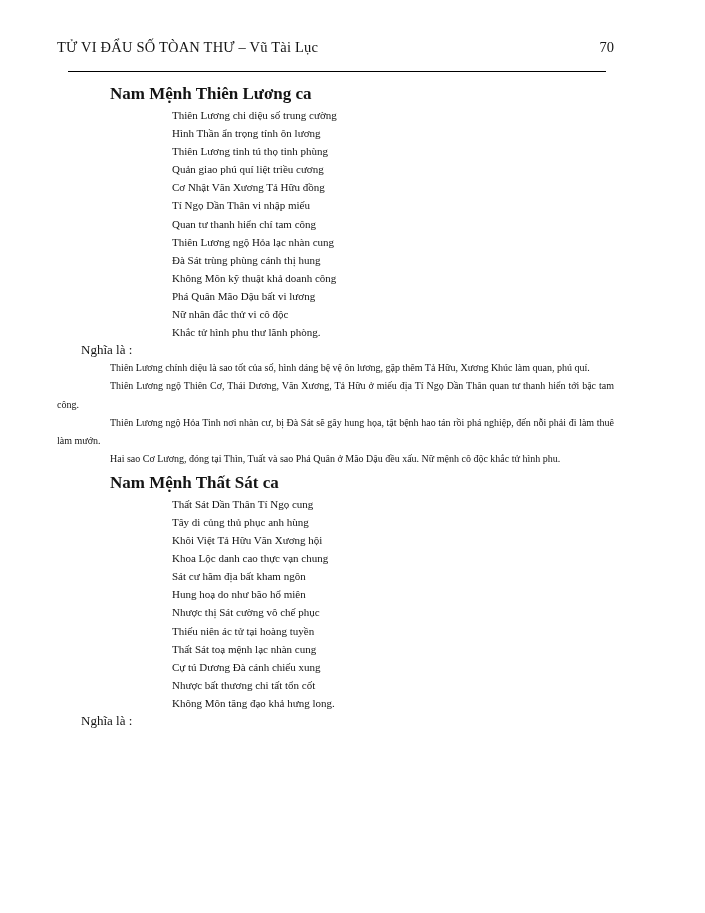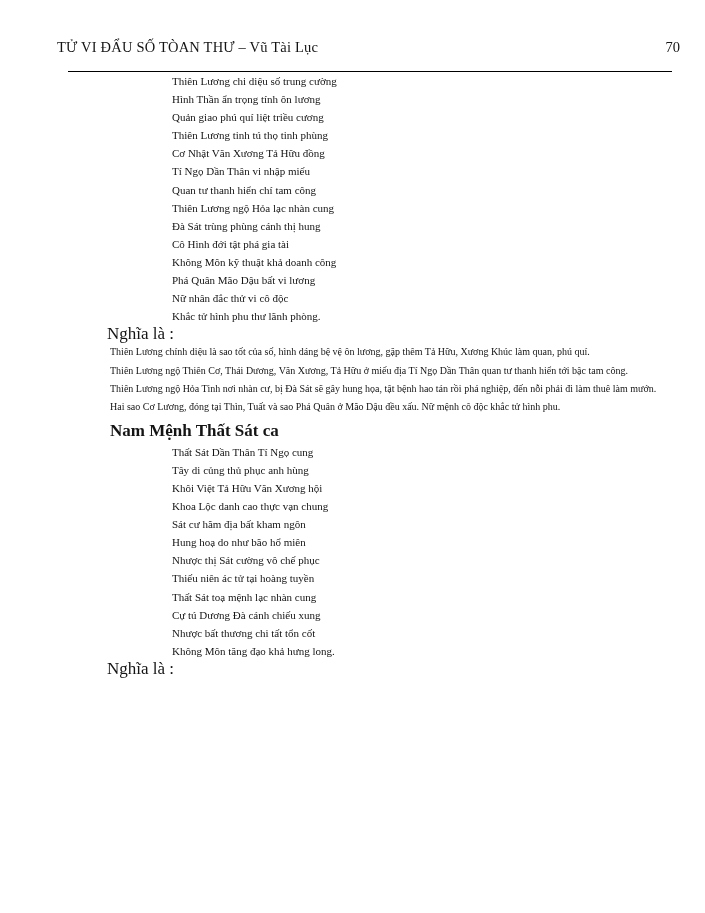--- a/index.html
+++ b/index.html
@@ -3,21 +3,21 @@
 <meta charset="utf-8">
 <style>
   html, body { margin: 0; padding: 0; background: #ffffff; }
   .page {
     width: 705px;
     height: 913px;
     background: #ffffff;
     color: #141414;
     font-family: "Liberation Serif", serif;
     box-sizing: border-box;
-    padding: 38px 25px 0 57px;
+    padding: 38px 91px 0 57px;
     overflow: hidden;
   }
   .header-row {
     display: flex;
     justify-content: space-between;
     align-items: baseline;
     font-size: 14.5px;
     line-height: 18px;
   }
   .running-title { letter-spacing: 0.2px; }
@@ -34,22 +34,22 @@
     margin: 12px 0 2px 53px;
   }
   .section-heading.second { margin-top: 5px; }
   .poem {
     margin-left: 115px;
     font-size: 11px;
     line-height: 18.1px;
   }
   .poem-line { white-space: nowrap; }
   .meaning-label {
-    margin-left: 50px;
-    font-size: 17px;
+    margin-left: 24px;
+    font-size: 13px;
     line-height: 18.1px;
   }
   .para {
     margin: 0;
     font-size: 10px;
     line-height: 18.1px;
     text-indent: 53px;
     text-align: justify;
   }
 </style>
@@ -59,32 +59,32 @@
 <div class="page">
 
   <div class="header-row">
     <span class="running-title">TỬ VI ĐẨU SỐ TÒAN THƯ – Vũ Tài Lục</span>
     <span class="page-number">70</span>
   </div>
 
   <hr class="header-rule">
 
   <div class="section">
+    <div class="section-heading">Nam Mệnh Thiên Lương ca</div>
 
     <div class="poem">
       <div class="poem-line">Thiên Lương chi diệu số trung cường</div>
       <div class="poem-line">Hình Thần ẩn trọng tính ôn lương</div>
+      <div class="poem-line">Thiên Lương tinh tú thọ tinh phùng</div>
       <div class="poem-line">Quản giao phú quí liệt triều cương</div>
-      <div class="poem-line">Thiên Lương tinh tú thọ tinh phùng</div>
       <div class="poem-line">Cơ Nhật Văn Xương Tả Hữu đồng</div>
       <div class="poem-line">Tí Ngọ Dần Thân vi nhập miếu</div>
       <div class="poem-line">Quan tư thanh hiển chí tam công</div>
       <div class="poem-line">Thiên Lương ngộ Hỏa lạc nhàn cung</div>
       <div class="poem-line">Đà Sát trùng phùng cánh thị hung</div>
-      <div class="poem-line">Cô Hình đới tật phá gia tài</div>
       <div class="poem-line">Không Môn kỹ thuật khả doanh công</div>
       <div class="poem-line">Phá Quân Mão Dậu bất vi lương</div>
       <div class="poem-line">Nữ nhân đắc thử vi cô độc</div>
       <div class="poem-line">Khắc tử hình phu thư lãnh phòng.</div>
     </div>
 
     <div class="meaning-label">Nghĩa là :</div>
 
     <p class="para">Thiên Lương chính diệu là sao tốt của số, hình dáng bệ vệ ôn lương, gặp thêm Tả Hữu, Xương Khúc làm quan, phú quí.</p>
     <p class="para">Thiên Lương ngộ Thiên Cơ, Thái Dương, Văn Xương, Tả Hữu ở miếu địa Tí Ngọ Dần Thân quan tư thanh hiển tới bậc tam công.</p>

